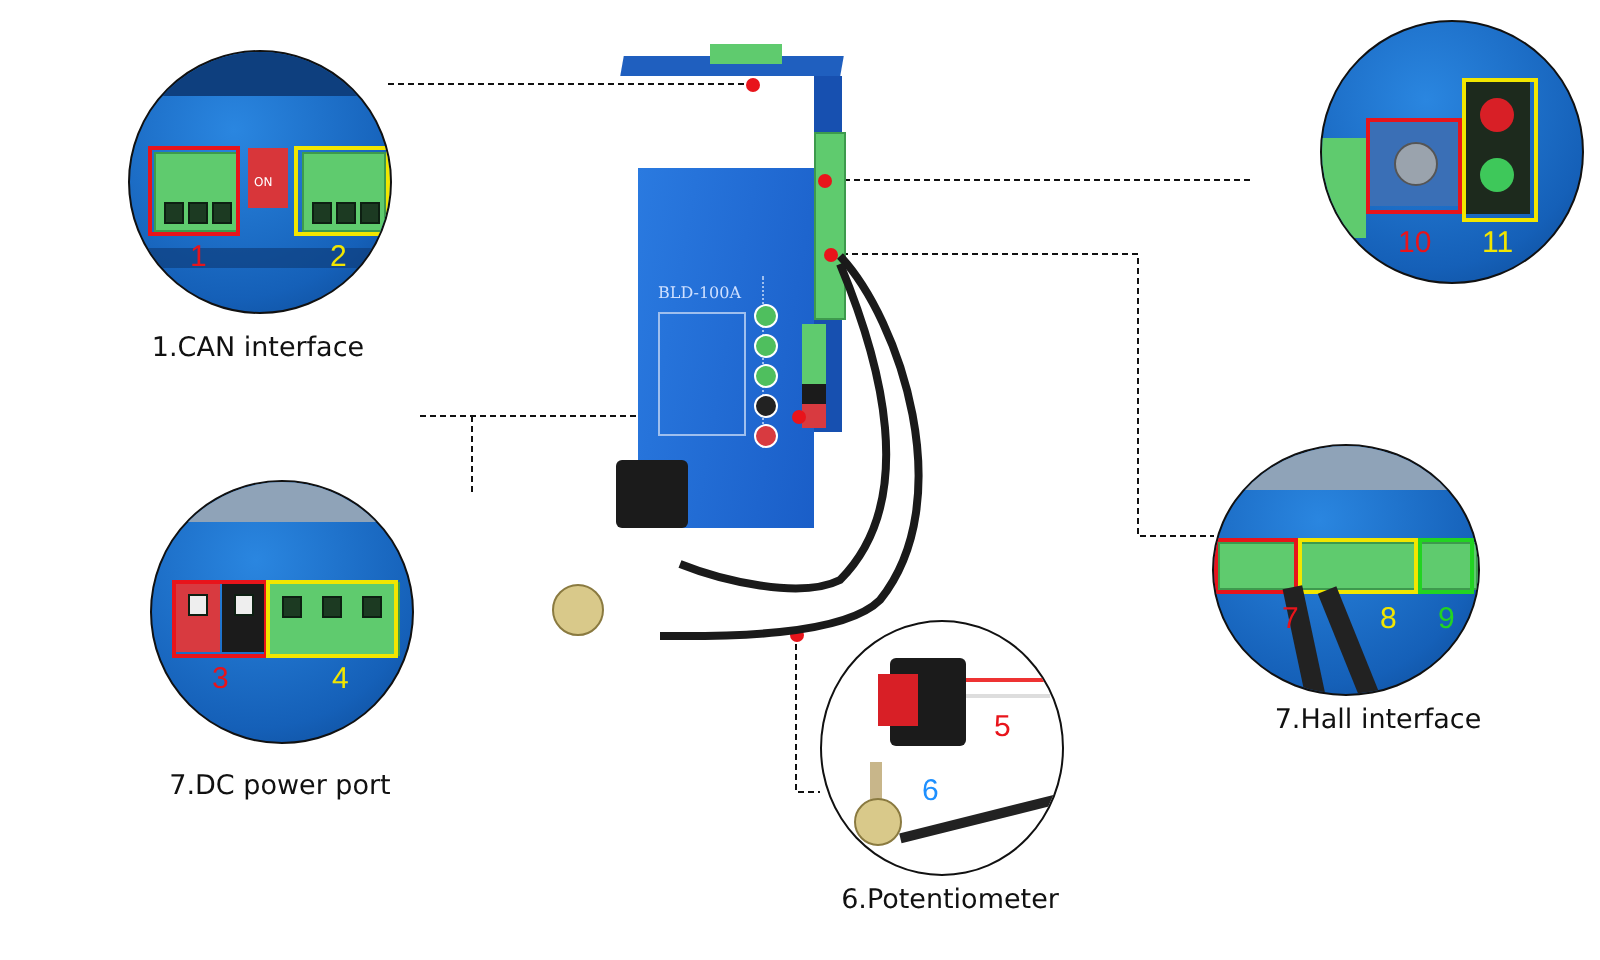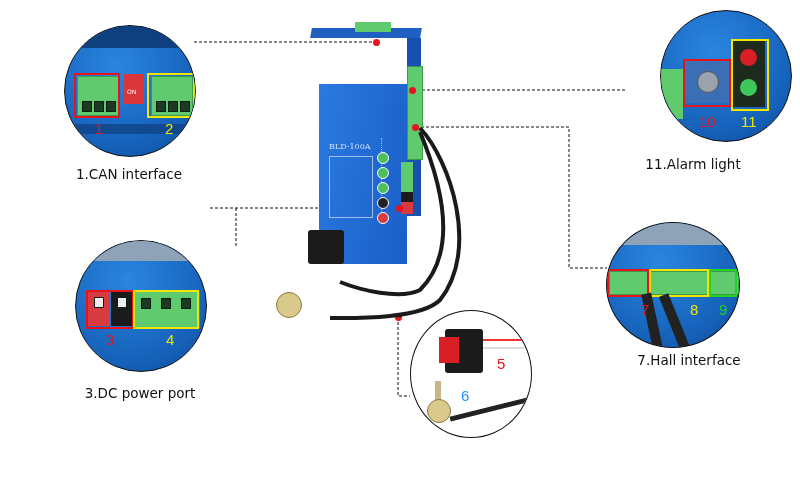--- a/index.html
+++ b/index.html
@@ -66,39 +66,38 @@
     <div class="slot" style="left:6px;top:6px"></div>
       <div class="slot" style="left:26px;top:6px"></div>
       <div class="slot" style="left:46px;top:6px"></div>
   </div>
   <div class="box" style="left:10px;top:49px;width:48px;height:39px;border-color:#e8141b"></div>
   <div class="box" style="left:57px;top:49px;width:66px;height:39px;border-color:#f2e600"></div>
   <span class="num" style="left:30px;top:90px;color:#e8141b">3</span>
   <span class="num" style="left:90px;top:90px;color:#f2e600">4</span>
 </div>
 <div class="caption" style="left:40px;top:384px;width:200px;">
-  <div>3.DC power port</div>
+  <div>7.DC power port</div>
 </div>
 
 <div class="circle" style="left:660px;top:10px;width:130px;height:130px;">
   <div class="abs" style="left:0;top:58px;width:22px;height:50px;background:#5fcb6e;"></div>
   <div class="abs" style="left:24px;top:50px;width:44px;height:42px;background:#3a6fb6;">
     <div class="abs" style="left:12px;top:10px;width:20px;height:20px;border-radius:50%;background:#9aa3ad;border:1px solid #555"></div>
   </div>
   <div class="abs" style="left:72px;top:30px;width:32px;height:66px;background:#1d2a1d;">
     <div class="abs" style="left:7px;top:8px;width:17px;height:17px;border-radius:50%;background:#d81f26"></div>
     <div class="abs" style="left:7px;top:38px;width:17px;height:17px;border-radius:50%;background:#3ec85a"></div>
   </div>
   <div class="box" style="left:22px;top:48px;width:48px;height:48px;border-color:#e8141b"></div>
   <div class="box" style="left:70px;top:28px;width:38px;height:72px;border-color:#f2e600"></div>
   <span class="num" style="left:38px;top:102px;color:#e8141b">10</span>
   <span class="num" style="left:80px;top:102px;color:#f2e600">11</span>
 </div>
 <div class="caption" style="left:608px;top:155px;width:170px;">
-  <div>11.Alarm light</div>
 </div>
 
 <div class="circle" style="left:606px;top:222px;width:132px;height:124px;">
   <div class="abs" style="left:0;top:0;width:132px;height:22px;background:#8fa3b8;"></div>
   <div class="term" style="left:2px;top:48px;width:128px;height:22px;"></div>
   <div class="box" style="left:0px;top:46px;width:42px;height:28px;border-color:#e8141b"></div>
   <div class="box" style="left:42px;top:46px;width:60px;height:28px;border-color:#f2e600"></div>
   <div class="box" style="left:102px;top:46px;width:28px;height:28px;border-color:#22d322"></div>
   <div class="abs" style="left:40px;top:70px;width:10px;height:56px;background:#222;transform:rotate(-12deg)"></div>
   <div class="abs" style="left:62px;top:70px;width:10px;height:56px;background:#222;transform:rotate(-22deg)"></div>
@@ -116,20 +115,21 @@
   </div>
   <div class="abs" style="left:72px;top:28px;width:42px;height:2px;background:#e33"></div>
   <div class="abs" style="left:72px;top:36px;width:42px;height:2px;background:#ddd"></div>
   <span class="num" style="left:86px;top:44px;color:#e8141b">5</span>
   <div class="abs" style="left:24px;top:70px;width:6px;height:22px;background:#c8b68a"></div>
   <div class="abs" style="left:16px;top:88px;width:22px;height:22px;border-radius:50%;background:#d9c98a;border:1px solid #8a7a40"></div>
   <div class="abs" style="left:38px;top:96px;width:80px;height:5px;background:#222;transform:rotate(-14deg)"></div>
   <span class="num" style="left:50px;top:76px;color:#1e90ff">6</span>
 </div>
 <div class="caption" style="left:370px;top:441px;width:210px;">
+  <div>6.Potentiometer</div>
 </div>
 
 <div class="abs" style="left:303px;top:32px;width:118px;height:190px;">
   <div class="abs" style="left:8px;top:-4px;width:110px;height:10px;background:#1f5fbf;transform:skewX(-10deg)"></div>
   <div class="abs" style="left:52px;top:-10px;width:18px;height:10px;background:#5fcb6e"></div>
   <div class="abs" style="left:70px;top:-10px;width:18px;height:10px;background:#5fcb6e"></div>
   <div class="abs" style="left:16px;top:4px;width:88px;height:180px;background:linear-gradient(100deg,#2a7ae0,#1a5ec8);margin-top:48px;">
     <span class="abs" style="left:10px;top:58px;font-family:'DejaVu Serif',serif;font-size:8px;color:#cfe0ff">BLD-100A</span>
     <div class="abs" style="left:10px;top:72px;width:42px;height:60px;border:1px solid #9fbfee;"></div>
     <div class="abs" style="left:62px;top:54px;width:26px;height:86px;border-left:1px dotted #9fbfee;"></div>

